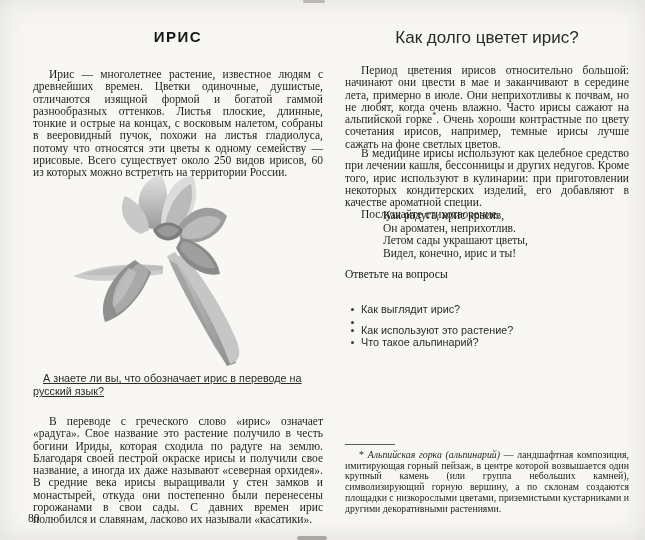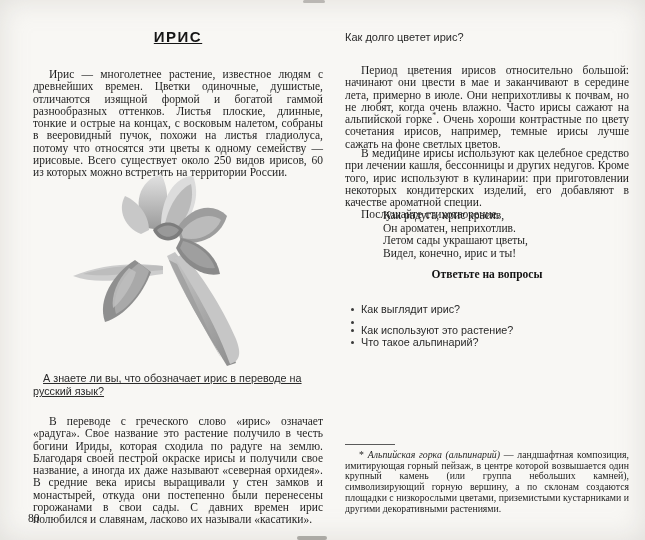--- a/index.html
+++ b/index.html
@@ -13,39 +13,39 @@
     color:#1f1f1f;
   }
   .page{position:absolute;top:0;height:540px;}
   .page-left{left:33px;width:290px;}
   .page-right{left:345px;width:284px;}
   .abs{position:absolute;left:0;right:0;}
 
   .title{
     font-family:"Liberation Sans", sans-serif;
     font-weight:bold;font-size:15px;letter-spacing:1.5px;
-    text-align:center;color:#161616;text-decoration:underline;
+    text-align:center;color:#161616;
   }
   .body-text{
     font-size:11.5px;line-height:12.3px;
     text-align:justify;text-indent:16px;margin-top:14px;
   }
   .sans-text{
     font-family:"Liberation Sans", sans-serif;
     font-size:10.8px;line-height:13px;color:#2a2a2a;
   }
   .question-left{text-indent:10px;text-align:left;}
   .page-number{font-size:11.5px;color:#1f1f1f;text-align:center;}
 
   .figure{position:absolute;}
   .figure svg{display:block;}
 
   .poem{font-size:11.5px;line-height:12.7px;}
   .poem-line{white-space:nowrap;}
-  .q-heading{font-weight:bold;font-size:11.5px;color:#141414;text-align:center;}
+  .q-heading{font-weight:normal;font-size:11.5px;color:#141414;}
   .q-list .q-item{
     display:flex;align-items:flex-start;
     font-family:"Liberation Sans", sans-serif;
     font-size:10.8px;line-height:12.6px;color:#2a2a2a;
   }
   .bullet-dot{
     flex:0 0 auto;width:3px;height:3px;border-radius:50%;
     background:#3a3a3a;margin:5px 7px 0 6px;
   }
   .footnote-rule{
@@ -114,21 +114,21 @@
 
     <div class="abs sans-text question-left" style="top:372px;text-decoration:underline;">А знаете ли вы, что обозначает ирис в переводе на русский язык?</div>
 
     <div class="abs body-text" style="top:401px;">В переводе с греческого слово «ирис» означает «радуга». Свое название это растение получило в честь богини Ириды, которая сходила по радуге на землю. Благодаря своей пестрой окраске ирисы и получили свое название, а иногда их даже называют «северная орхидея». В средние века ирисы выращивали у стен замков и монастырей, откуда они постепенно были перенесены горожанами в свои сады. С давних времен ирис полюбился и славянам, ласково их называли «касатики».</div>
 
     <div class="abs page-number" style="top:512px;left:-5px;right:auto;">80</div>
   </div>
 
   <div class="page page-right">
 
-    <div class="abs sans-text" style="top:31px;font-size:11px;">Как долго цветет ирис?</div>
+    <div class="abs sans-text" style="top:31px;font-size:17px;text-align:center;">Как долго цветет ирис?</div>
 
     <div class="abs body-text" style="top:50px;"><span>Период цветения ирисов относительно большой: начинают они цвести в мае и заканчивают в середине лета, примерно в июле. Они неприхотливы к почвам, но не любят, когда очень влажно. Часто ирисы сажают на альпийской горке</span><sup class="ast">*</sup><span>. Очень хороши контрастные по цвету сочетания ирисов, например, темные ирисы лучше сажать на фоне светлых цветов.</span></div>
 
     <div class="abs body-text" style="top:133px;">В медицине ирисы используют как целебное средство при лечении кашля, бессонницы и других недугов. Кроме того, ирис используют в кулинарии: при приготовлении некоторых кондитерских изделий, его добавляют в качестве ароматной специи.</div>
 
     <div class="abs body-text" style="top:194px;">Послушайте стихотворение.</div>
 
     <div class="abs poem" style="top:209px;left:38px;right:auto;">
       <div class="poem-line">Как радуга, ирис красив,</div>
       <div class="poem-line">Он ароматен, неприхотлив.</div>

